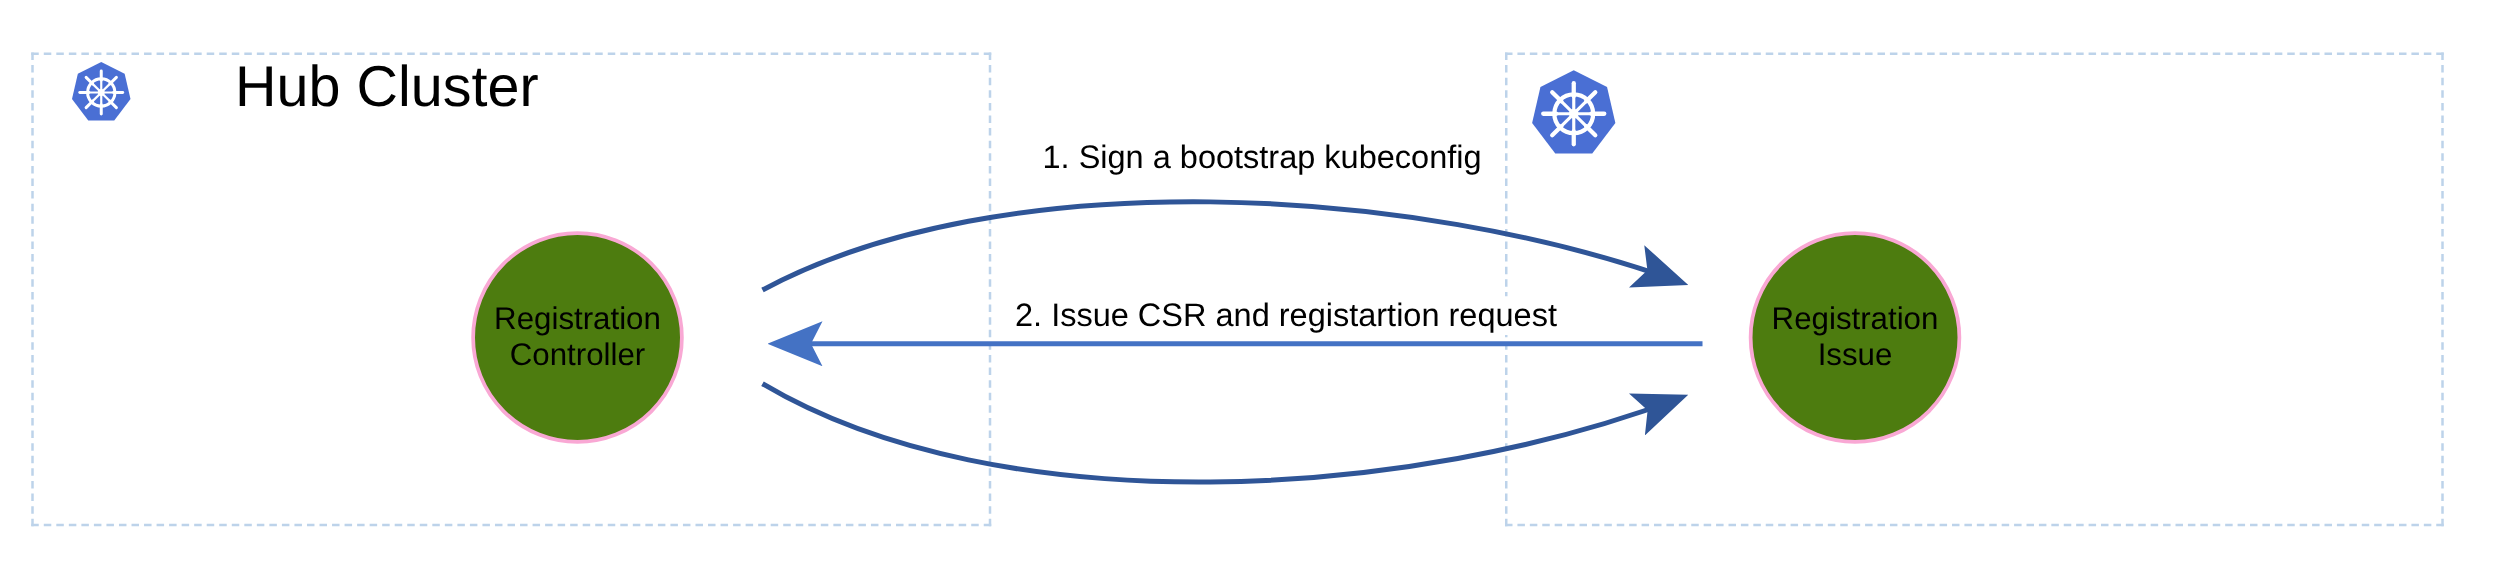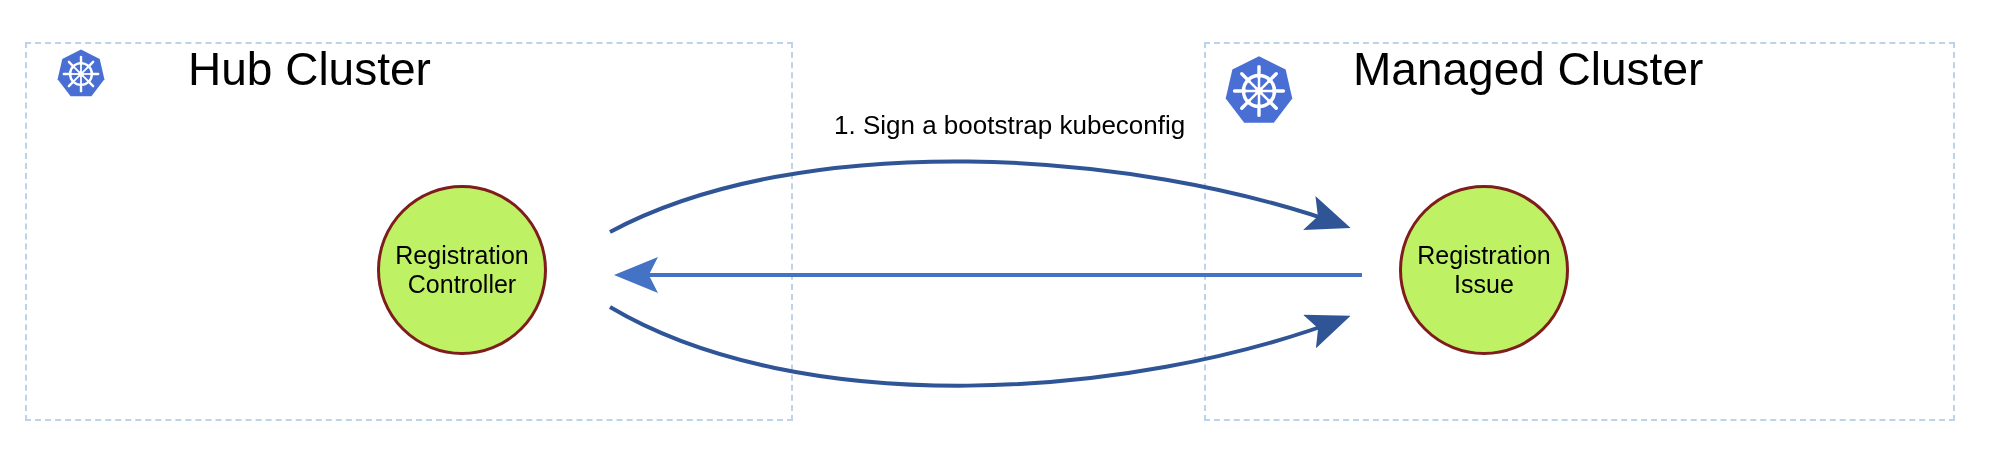--- a/index.html
+++ b/index.html
@@ -29,28 +29,28 @@
     line-height:1;
     font-weight:400;
     letter-spacing:0px;
   }
   #hub-title{left:188px;top:46px;}
   #managed-title{left:1353px;top:46px;}
 
   .node-circle{
     position:absolute;
     width:170px;height:170px;
-    border:3px solid #7f1d1d;
+    border:3px solid #f9a8d4;
     border-radius:50%;
     box-sizing:border-box;
     display:flex;
     flex-direction:column;
     align-items:center;
     justify-content:center;
-    background:#bef264;
+    background:#4d7c0f;
     z-index:4;
   }
   .node-line{
     font-size:25px;
     color:#000000;
     line-height:1.18;
     white-space:nowrap;
   }
   #reg-controller{left:377px;top:185px;}
   #reg-agent{left:1399px;top:185px;}
@@ -131,21 +131,20 @@
         <line x1="53" y1="50" x2="71" y2="50"></line>
         <line x1="35.2" y1="35.2" x2="47.8" y2="47.8"></line>
         <line x1="52.2" y1="52.2" x2="64.8" y2="64.8"></line>
         <line x1="64.8" y1="35.2" x2="52.2" y2="47.8"></line>
         <line x1="47.8" y1="52.2" x2="35.2" y2="64.8"></line>
       </g>
       <circle cx="50" cy="50" r="5.2" fill="#ffffff"></circle>
     </svg>
   </div>
 
-  <div class="cluster-title" id="managed-title">Managed Cluster</div>
 
   <svg id="arrows" viewBox="0 0 2000 460">
     <defs>
       <marker id="ah-dark" markerWidth="11" markerHeight="9" refX="9.5" refY="4.5" orient="auto" markerUnits="strokeWidth">
         <path d="M0,0 L11,4.5 L0,9 L2.3,4.5 z" fill="#2f5597"></path>
       </marker>
       <marker id="ah-light" markerWidth="11" markerHeight="9" refX="9.5" refY="4.5" orient="auto" markerUnits="strokeWidth">
         <path d="M0,0 L11,4.5 L0,9 L2.3,4.5 z" fill="#4472c4"></path>
       </marker>
     </defs>
@@ -161,14 +160,15 @@
     <div class="node-line">Registration</div>
     <div class="node-line">Controller</div>
   </div>
 
   <div class="node-circle" id="reg-agent">
     <div class="node-line">Registration</div>
     <div class="node-line">Issue</div>
   </div>
 
   <div class="arrow-label" id="label-1">1. Sign a bootstrap kubeconfig</div>
+  <div class="arrow-label" id="label-2">2. Issue CSR and registartion request</div>
 
 </div>
 
 </body></html>

